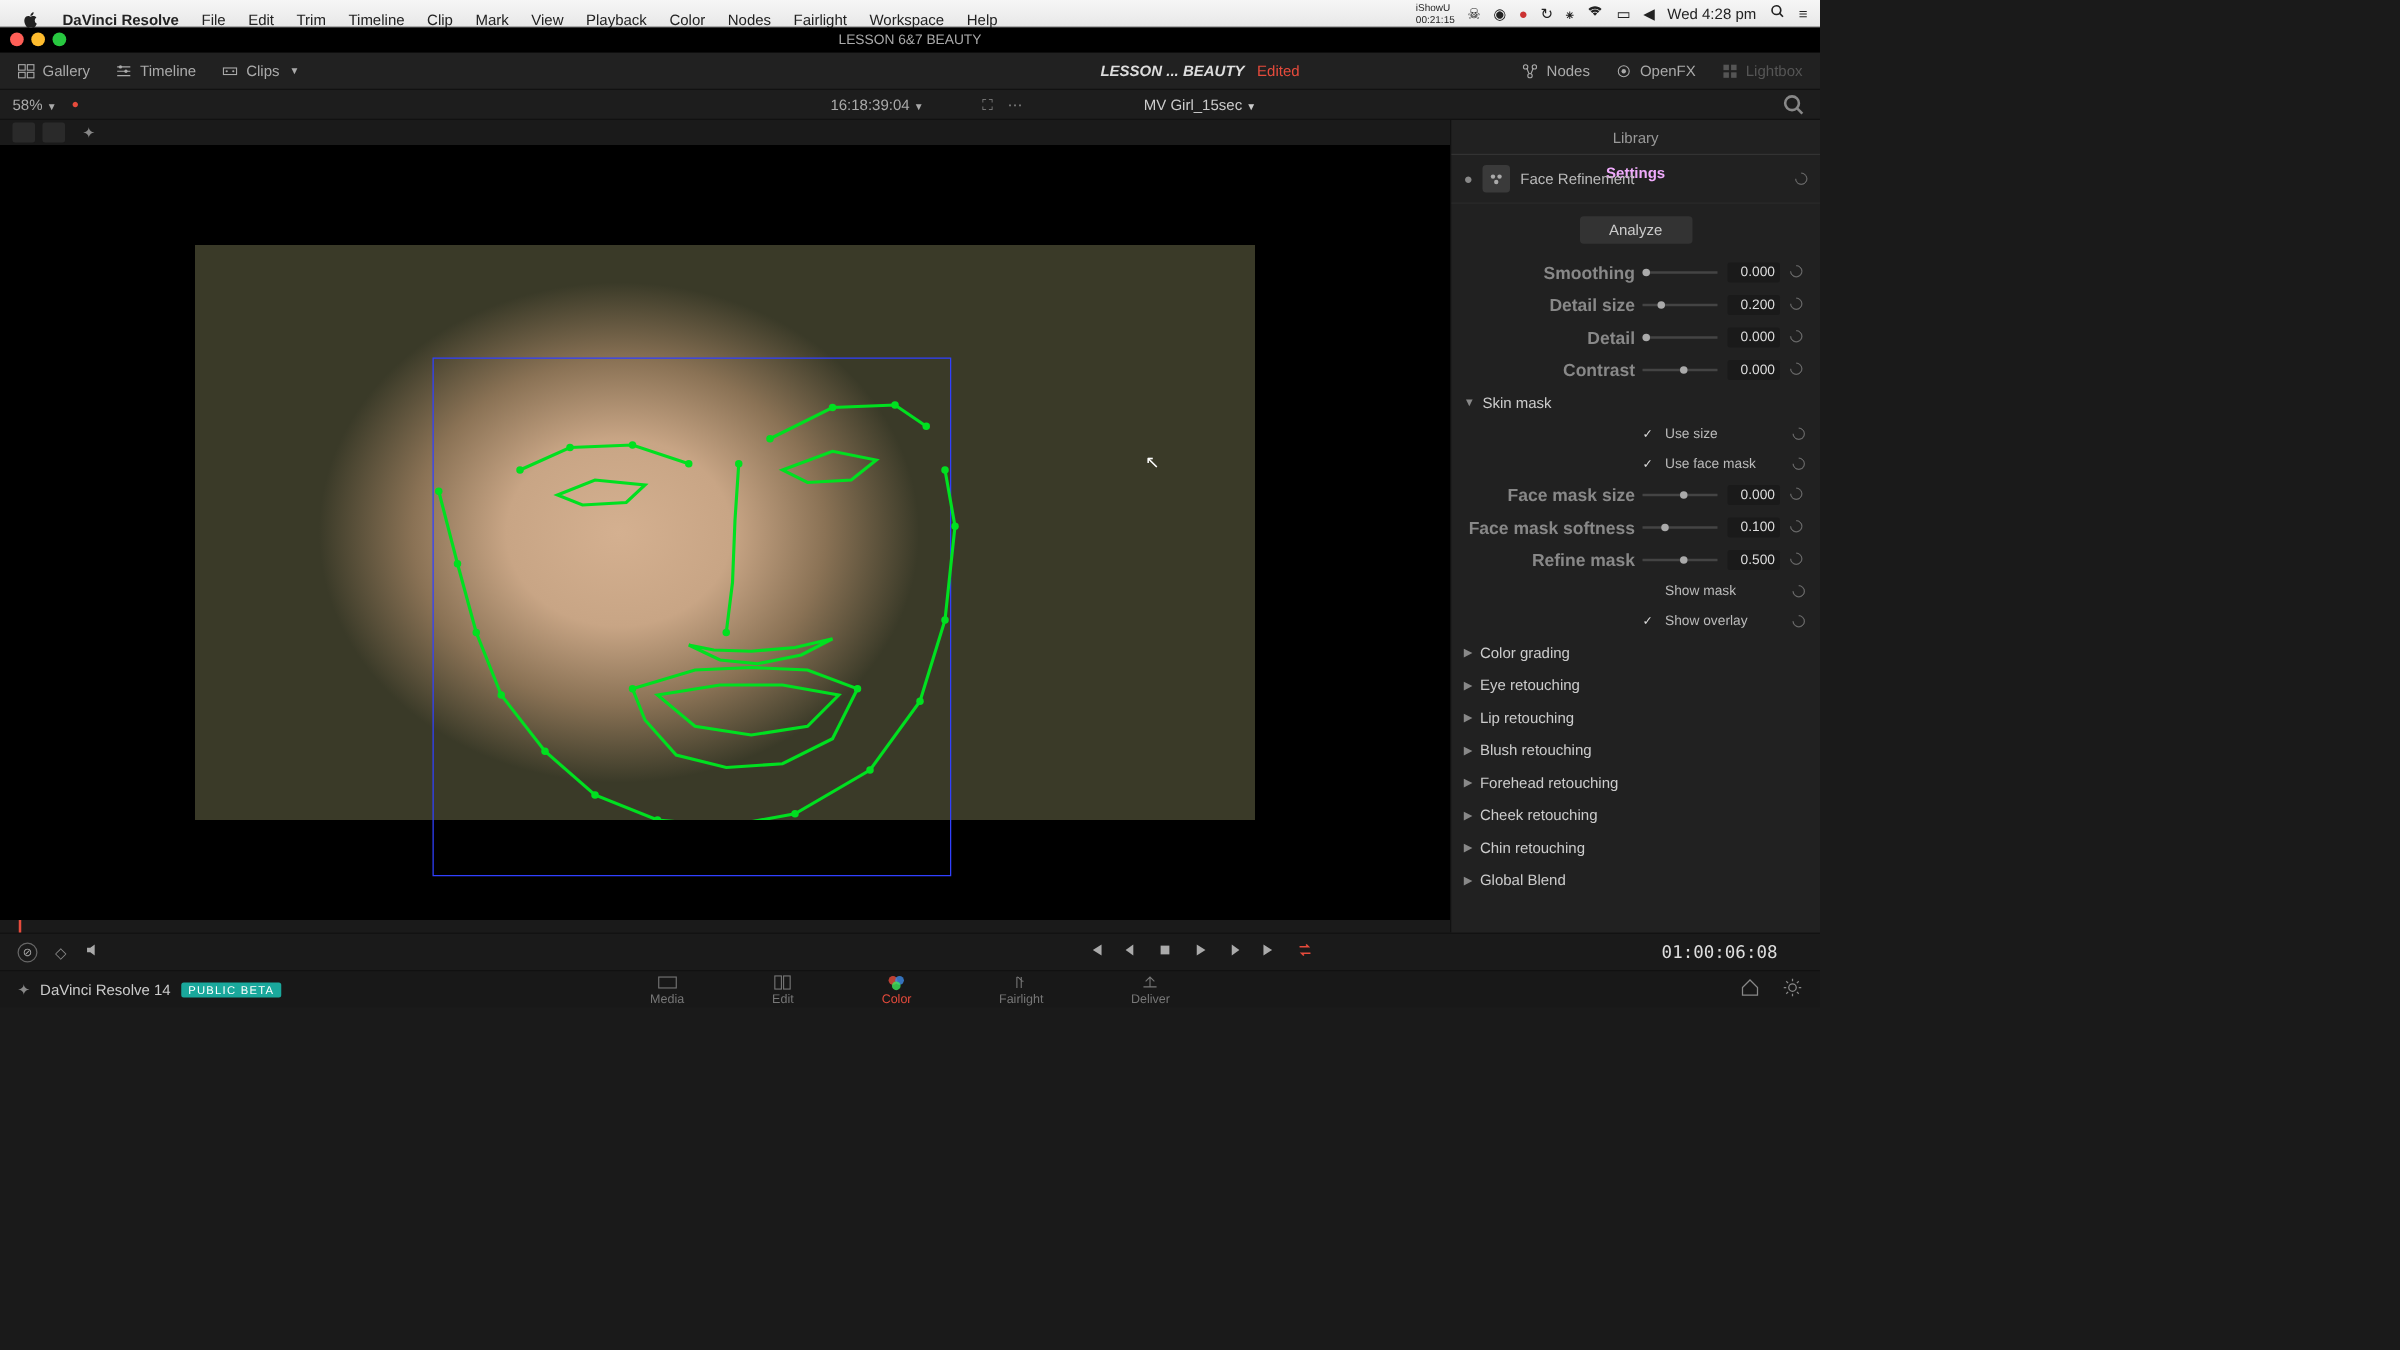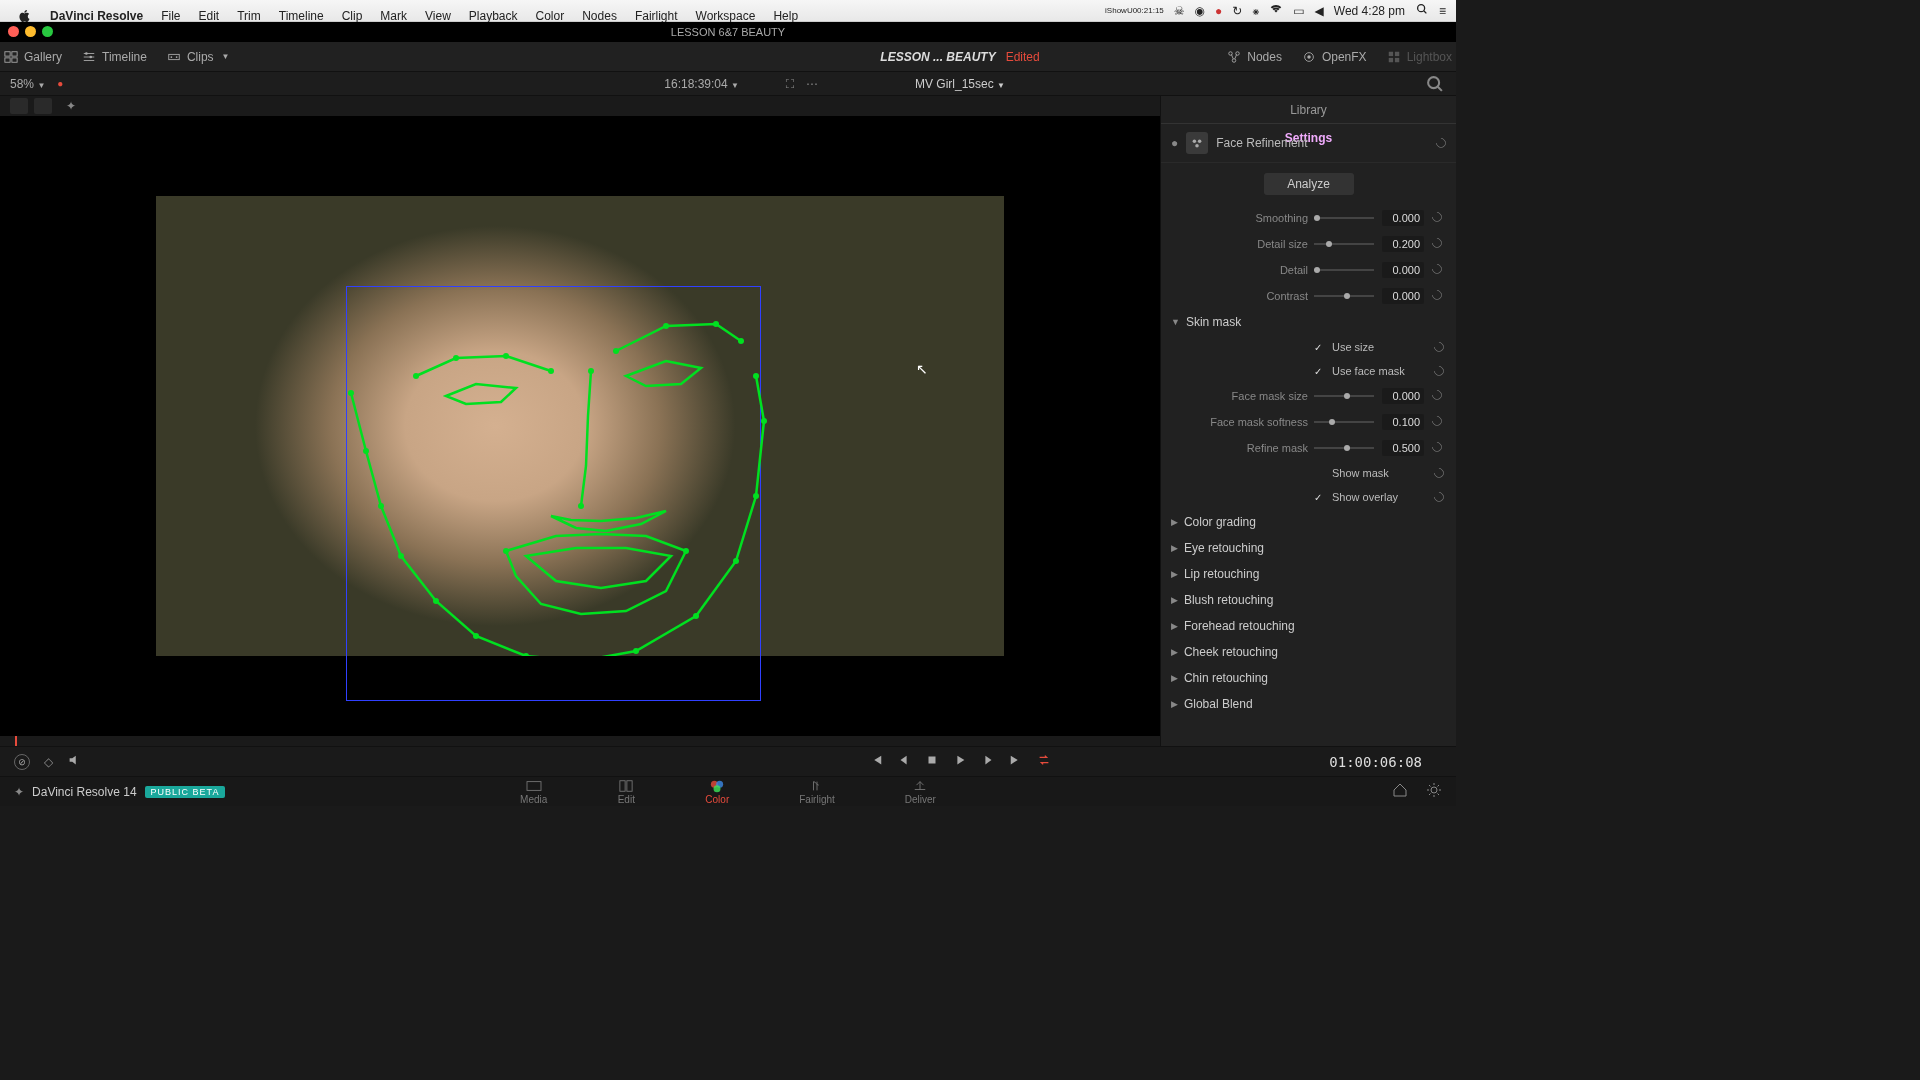--- a/index.html
+++ b/index.html
@@ -7,21 +7,21 @@
 .menubar { height:22px; background:linear-gradient(#f6f6f6,#e8e8e8); display:flex; align-items:center; padding:0 10px; color:#222; border-bottom:1px solid #ccc; }
 .menubar .left { display:flex; gap:2px;margin-top:13px; }
 .menubar .left span { padding:2px 8px; }
 .menubar .appname { font-weight:600; }
 .menubar .right { margin-left:auto; display:flex; align-items:center; gap:10px; }
 .menubar svg { width:14px; height:14px; }
 .titlebar { height:20px; background:#000000; text-align:center; color:#aaa; font-size:11px; line-height:20px; position:relative; }
 .traffic { position:absolute; left:8px; top:4px; display:flex; gap:6px; }
 .traffic span { width:11px; height:11px; border-radius:50%; display:block; }
 .traffic .r{background:#ff5f57;} .traffic .y{background:#febc2e;} .traffic .g{background:#28c840;}
-.toolbar { height:30px; background:#212121; display:flex; align-items:center; padding:0 4px; gap:20px; border-bottom:1px solid #111; }
+.toolbar { height:30px; background:#212121; display:flex; align-items:center; padding:0 14px; gap:20px; border-bottom:1px solid #111; }
 .toolbar .tb-item { display:flex; align-items:center; gap:6px; color:#aaa; cursor:pointer; }
 .toolbar .center { position:absolute; left:50%; transform:translateX(-50%); display:flex; gap:10px; }
 .toolbar .center .title { font-weight:600; color:#ddd;font-style:italic; }
 .toolbar .edited { color:#e64b3c; }
 .toolbar .right { margin-left:auto; display:flex; gap:20px; }
 .subbar { height:24px; background:#1d1d1d; display:flex; align-items:center; padding:0 10px; border-bottom:1px solid #111; }
 .subbar .zoom { color:#aaa; }
 .subbar .clip { position:absolute; left:50%; transform:translateX(-50%); color:#ccc; }
 .subbar .tc { margin-left:auto; color:#aaa; margin-right:40px; }
 .subbar .sicon { width:22px; height:18px; display:flex; align-items:center; justify-content:center; color:#888; cursor:pointer; }
@@ -34,21 +34,21 @@
 .face-overlay { position:absolute; top:0; left:0; width:100%; height:100%; }
 .bbox { position:absolute; border:1px solid #3040ff; left:190px; top:90px; width:415px; height:415px; }
 .panel { width:296px; background:#212121; border-left:1px solid #111; overflow-y:auto; }
 .panel-tabs { display:flex; height:28px; border-bottom:1px solid #333;flex-direction:column; }
 .panel-tabs span { flex:1; text-align:center; line-height:28px; cursor:pointer; color:#999; }
 .panel-tabs .active { color:#f0abfc;font-weight:bold; }
 .fx-header { display:flex; align-items:center; padding:8px 10px; gap:8px; border-bottom:1px solid #2a2a2a; }
 .fx-icon { width:22px; height:22px; background:#3a3a3a; border-radius:3px; display:flex; align-items:center; justify-content:center; }
 .analyze-btn { margin:10px auto; padding:4px 18px; background:#333; border-radius:3px; text-align:center; width:90px; cursor:pointer; color:#ccc; }
 .param-row { display:flex; align-items:center; padding:4px 12px; height:26px; }
-.param-row .plabel { flex:1; text-align:right; color:#888; font-size:11px; padding-right:6px; }
+.param-row .plabel { flex:1; text-align:right; color:#888; font-size:14px; padding-right:6px;font-weight:bold; }
 .param-row .slider { width:60px; height:2px; background:#444; position:relative; margin-right:8px; }
 .param-row .slider .dot { width:6px; height:6px; background:#aaa; border-radius:50%; position:absolute; top:-2px; }
 .param-row .pval { width:42px; text-align:right; color:#ddd; font-size:11px; background:#1a1a1a; padding:2px 4px; border-radius:2px; }
 .param-row .reset { margin-left:8px; width:12px; height:12px; color:#666; }
 .section-hdr { display:flex; align-items:center; padding:6px 10px; cursor:pointer; color:#ccc; }
 .section-hdr .chev { margin-right:6px; font-size:9px; color:#888; }
 .check-row { display:flex; align-items:center; padding:4px 12px; height:24px; }
 .check-row .chk { margin-left:auto; margin-right:6px; color:#ddd; font-size:10px; width:12px; }
 .check-row .clabel { color:#bbb; font-size:11px; width:90px; }
 .check-row .reset { margin-left:12px; color:#666; }
@@ -87,21 +87,21 @@
     <span>View</span>
     <span>Playback</span>
     <span>Color</span>
     <span>Nodes</span>
     <span>Fairlight</span>
     <span>Workspace</span>
     <span>Help</span>
   </div>
   <div class="right">
     <span>
-        <div style="display:flex;line-height:9px;font-size:8px">
+        <div style="display:flex;flex-direction:column;line-height:9px;font-size:8px">
           <span>iShowU</span>
           <span>00:21:15</span>
         </div>
       </span>
     <span>☠</span>
     <span>◉</span>
     <span style="color:#c33">●</span>
     <span>↻</span>
     <span>⁕</span>
     <span><svg viewBox="0 0 16 16">

